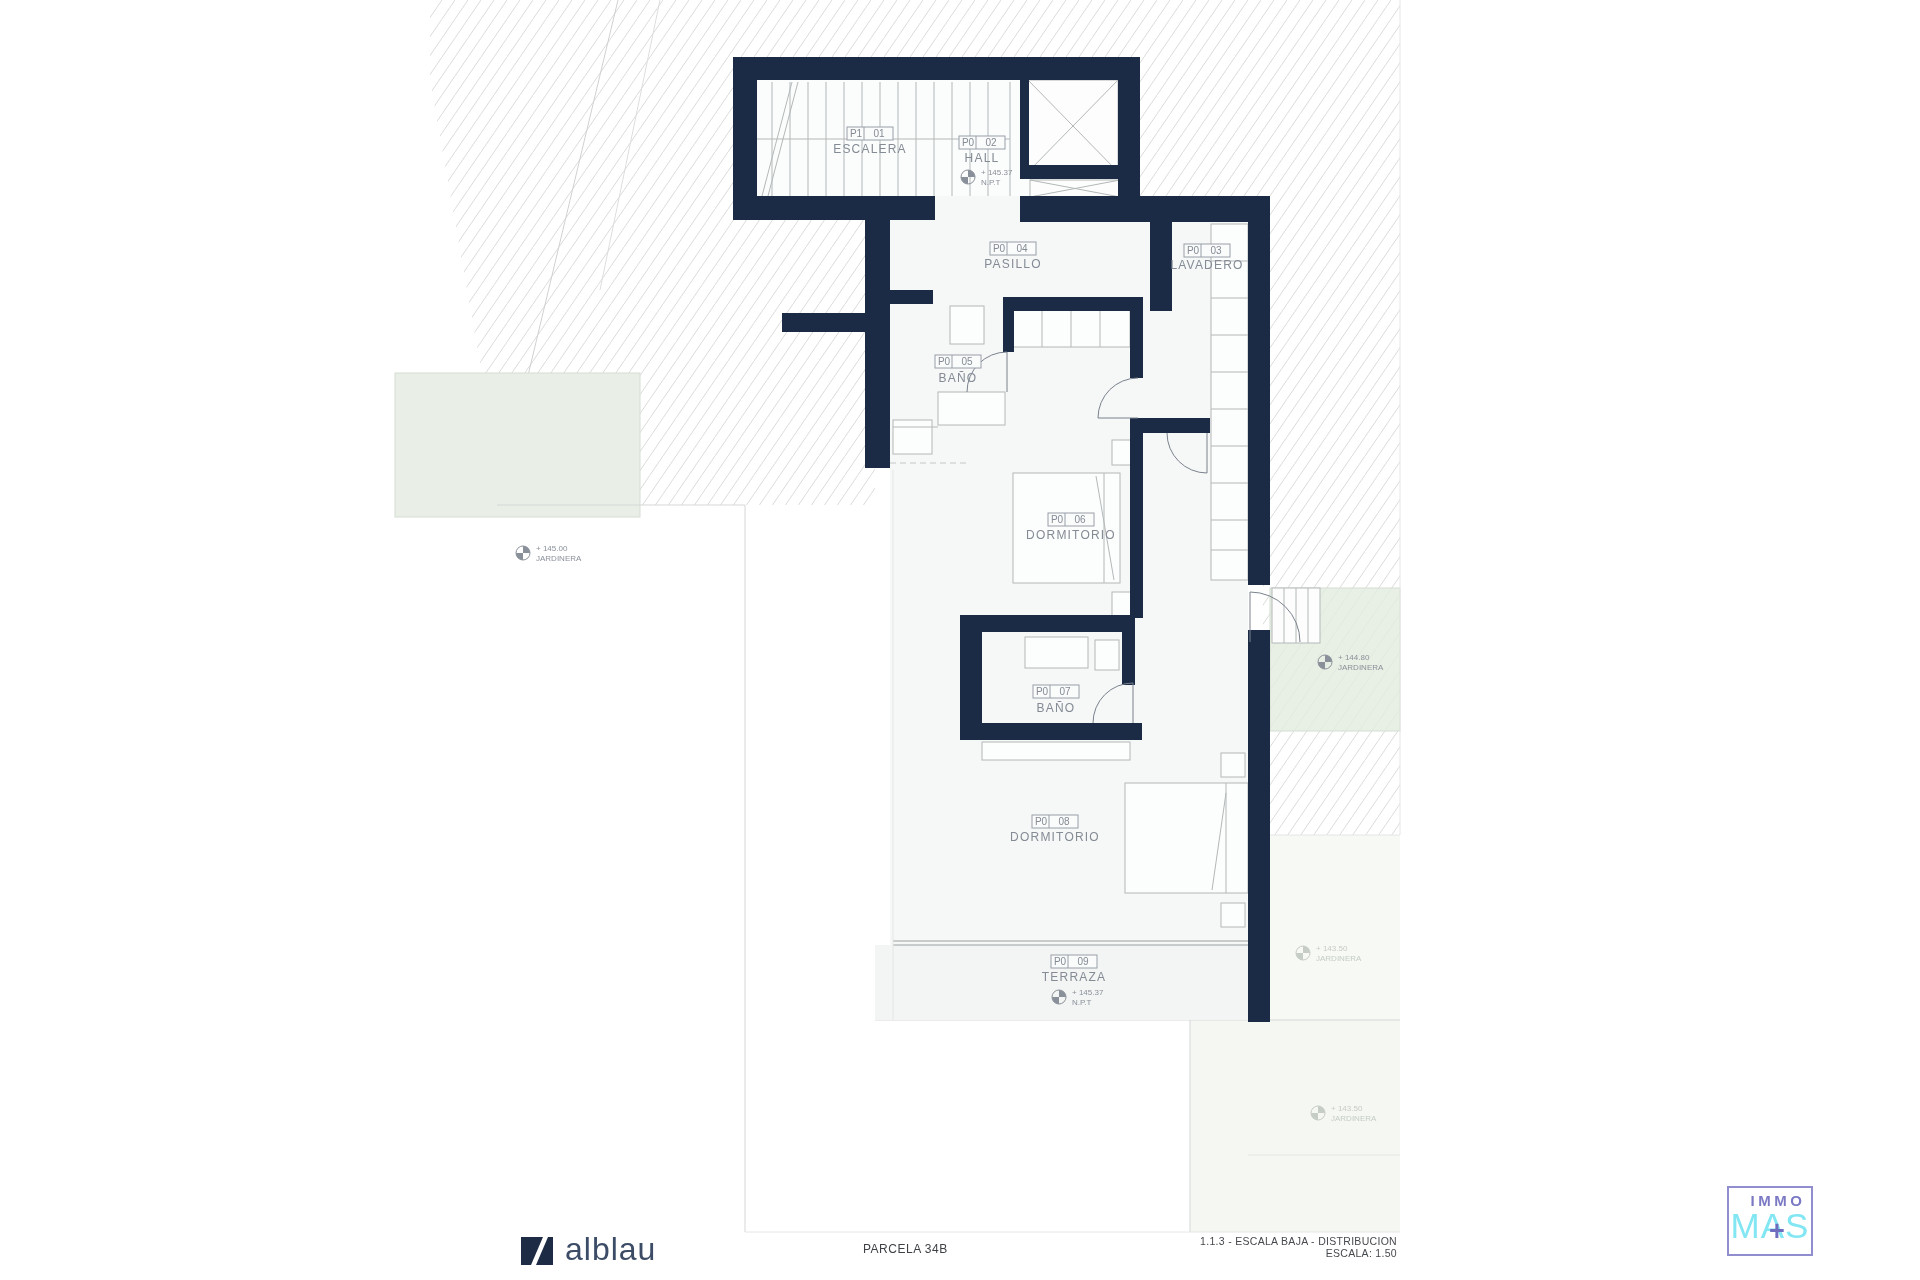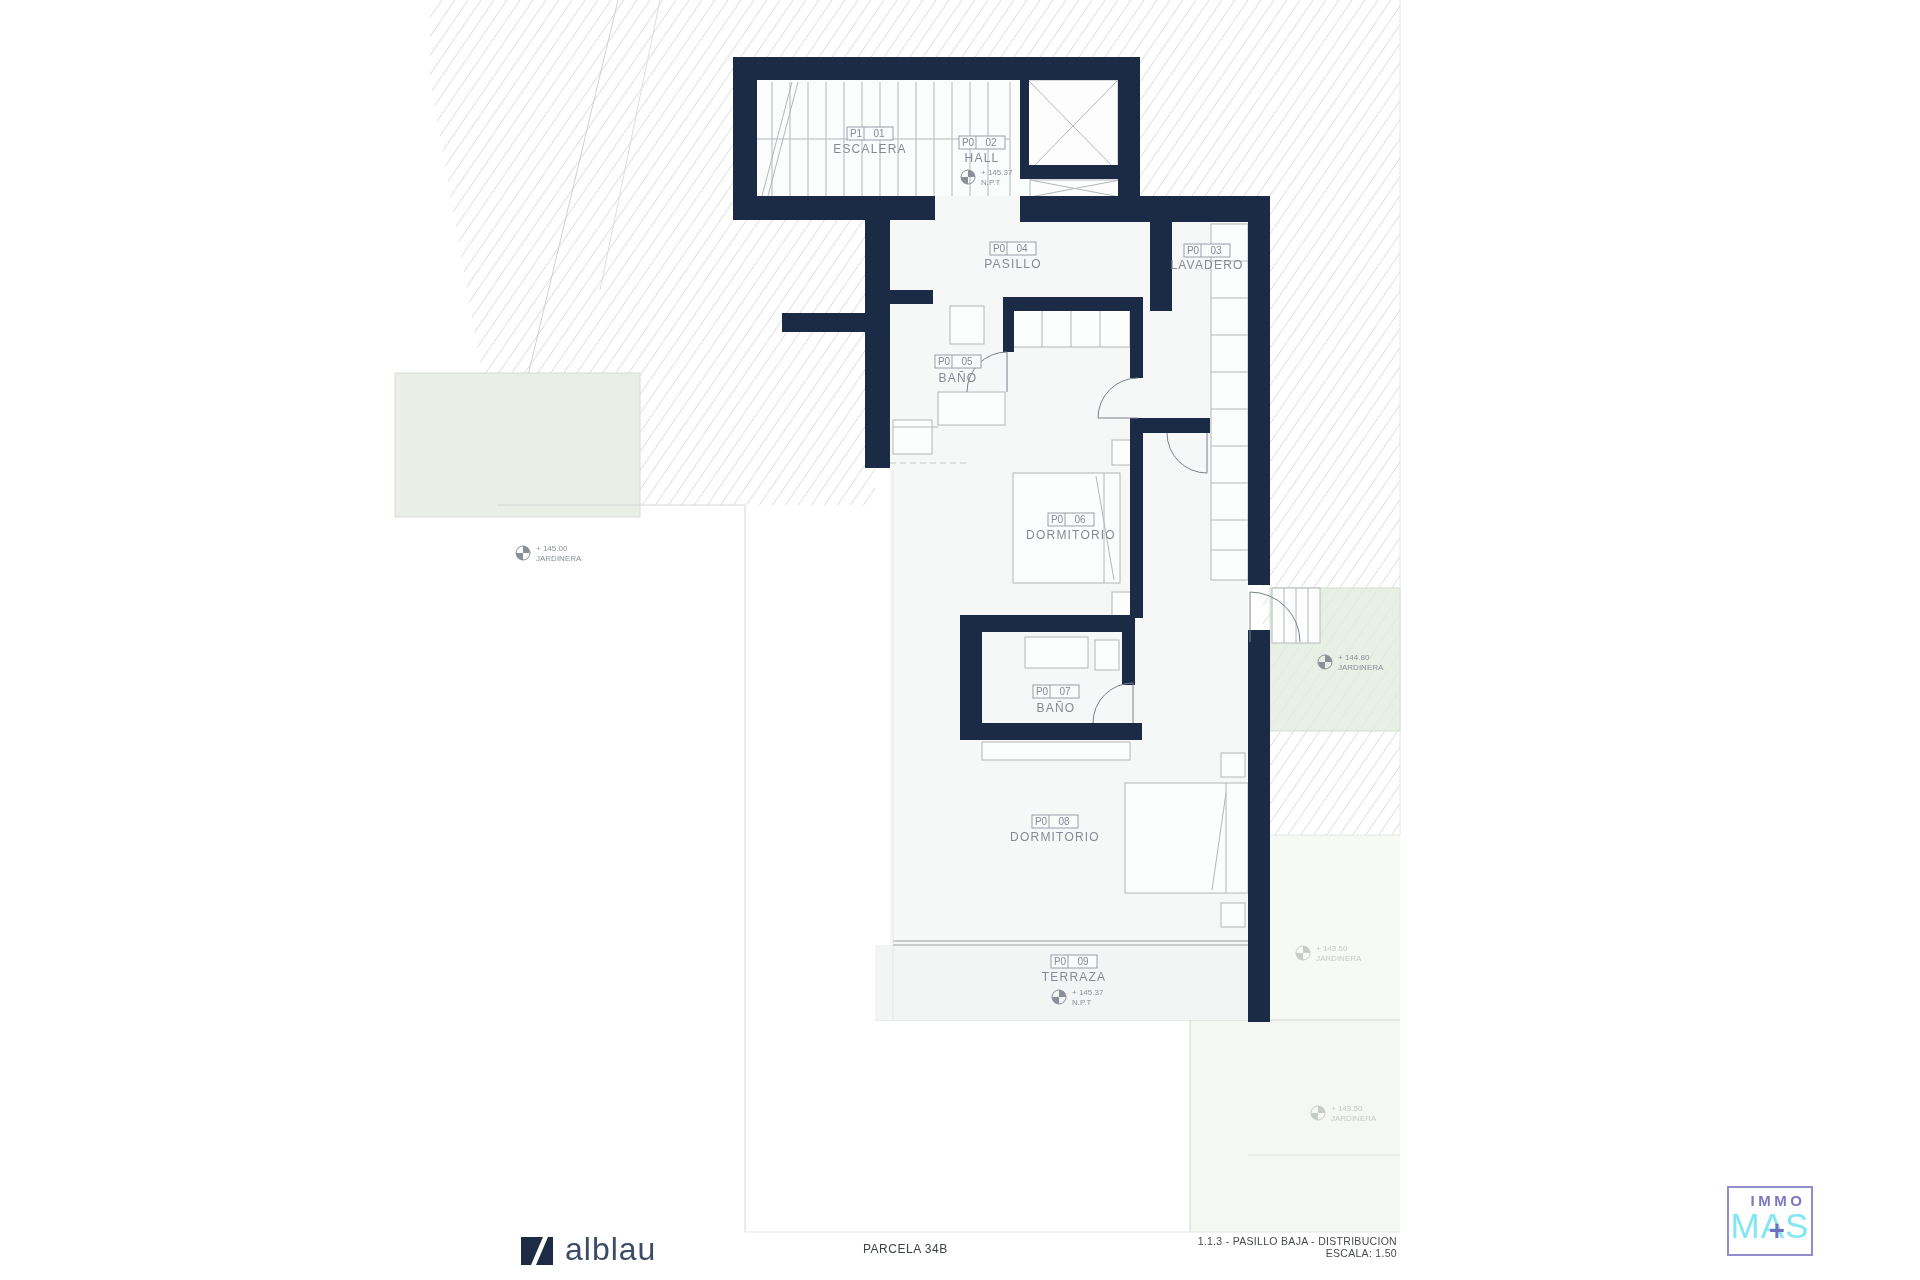--- a/index.html
+++ b/index.html
@@ -350,21 +350,21 @@
   <svg width="34" height="30" viewBox="0 0 34 30">
     <rect x="0" y="2" width="32" height="28" fill="#1d2b45"></rect>
     <polygon points="10,30 22,2 27,2 15,30" fill="#ffffff"></polygon>
   </svg>
   <span class="brandtext">alblau</span>
 </div>
 
 <div class="parcel">PARCELA 34B</div>
 
 <div class="sheet">
-  <div>1.1.3 - PASILLO BAJA - DISTRIBUCION</div>
+  <div>1.1.3 - ESCALA BAJA - DISTRIBUCION</div>
   <div class="scale">ESCALA: 1.50</div>
 </div>
 
 <div class="immo">
   <div class="l1">IMMO</div>
   <div class="l2">MAS</div>
   <div class="plus">+</div>
 </div>
 
 

